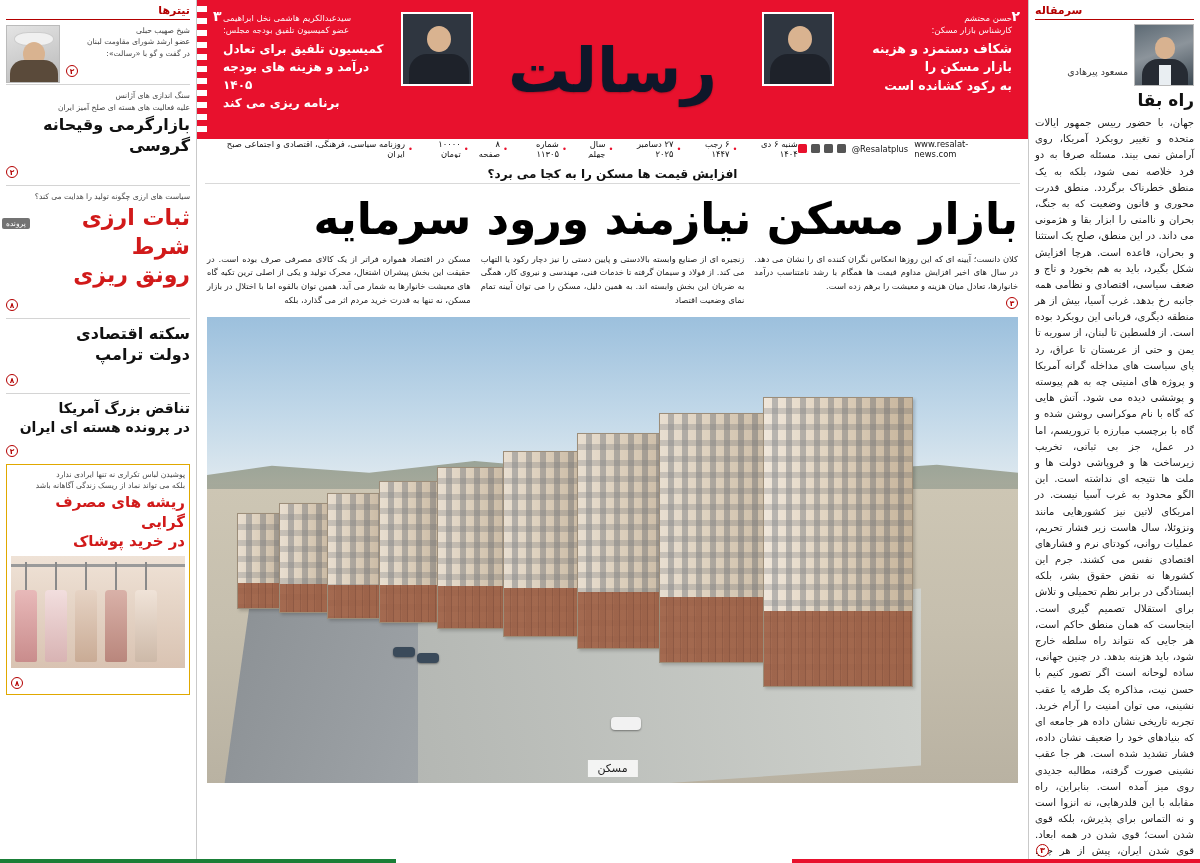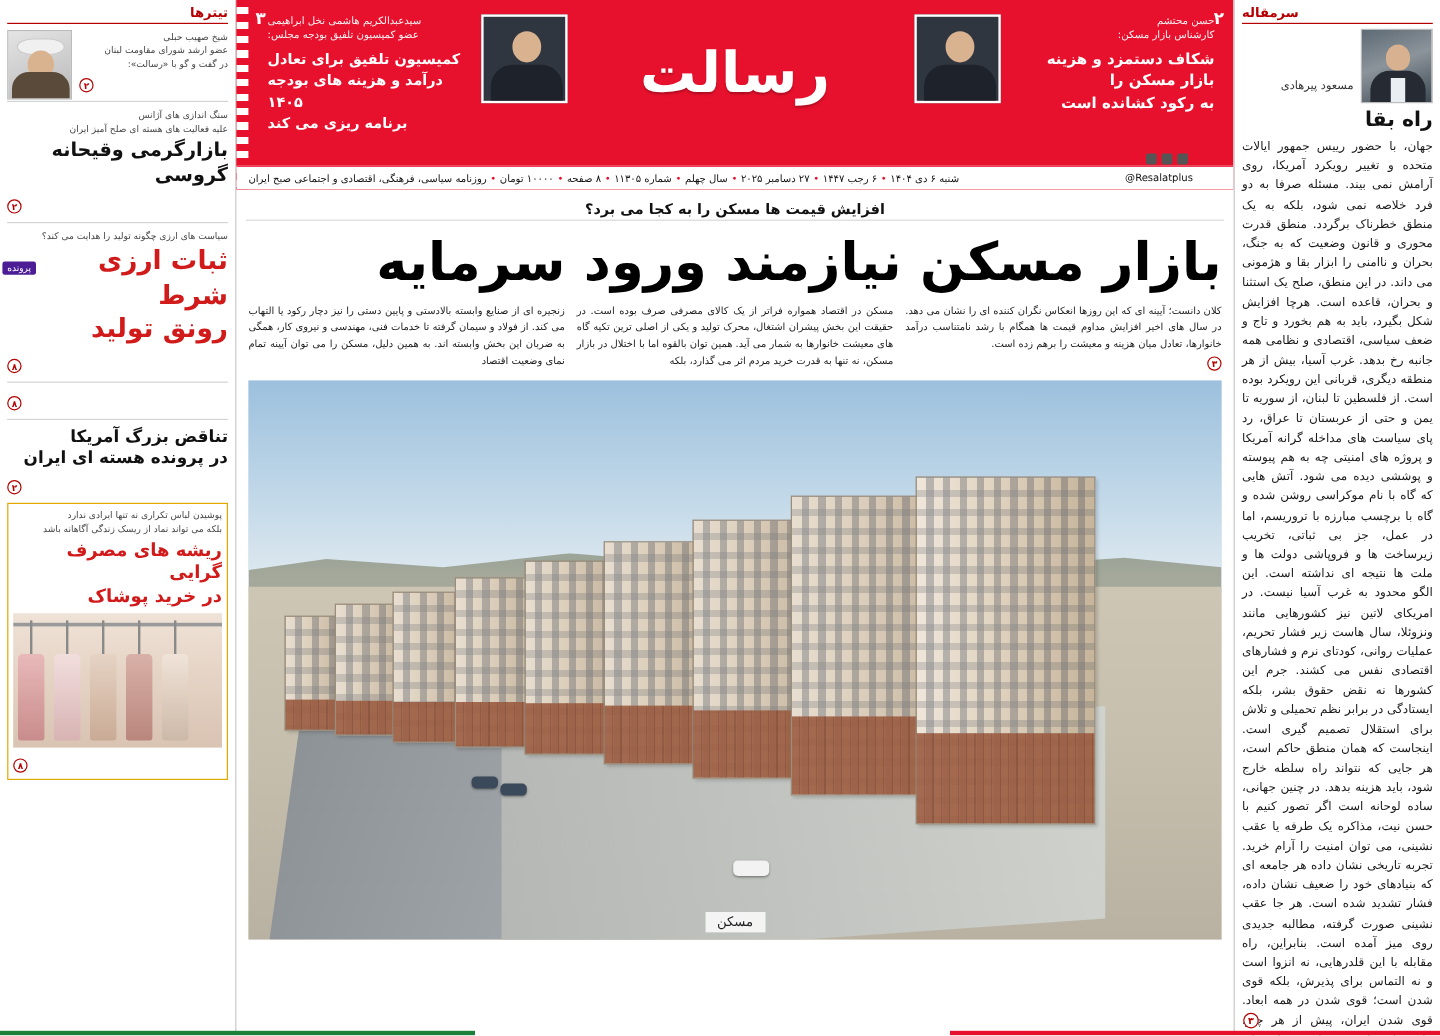--- a/index.html
+++ b/index.html
@@ -130,22 +130,22 @@
     position: absolute;
     left: 0; top: 0; bottom: 0;
     width: 10px;
     background: repeating-linear-gradient(#e8112d 0 6px, #ffffff 6px 12px);
   }
   .masthead-logo {
     position: absolute;
     top: 34px;
     left: 50%;
     transform: translateX(-50%);
-    color: #ffffff;
-    font-size: 47px;
+    color: #0f172a;
+    font-size: 62px;
     font-weight: bold;
     letter-spacing: 2px;
     text-shadow: 0 1px 2px rgba(0,0,0,.25);
     font-family: "DejaVu Sans", "Liberation Sans", sans-serif;
   }
   .masthead-page-num {
     position: absolute;
     top: 8px;
     right: 8px;
     color: #fff;
@@ -200,21 +200,21 @@
     background: #fff;
     border-top: 1px solid #e8112d;
     display: flex;
     align-items: center;
     justify-content: space-between;
     padding: 0 10px;
     font-size: 8.4px;
     color: #111;
     direction: rtl;
   }
-  .masthead-bar .left-grp { display: flex; align-items: center; gap: 6px; direction: ltr; flex-direction: column; }
+  .masthead-bar .left-grp { display: flex; align-items: center; gap: 6px; direction: ltr; }
   .masthead-bar .social { display: flex; align-items: center; gap: 4px; }
   .masthead-bar .sq { width: 9px; height: 9px; background: #555; border-radius: 1.5px; display:inline-block;}
   .masthead-bar .sq.red { background: #e8112d; }
   .dot-sep { color: #e8112d; padding: 0 3px; }
 
   
   .main-kicker {
     text-align: center;
     font-size: 12px;
     font-weight: bold;
@@ -398,21 +398,21 @@
     border-radius: 4px 4px 2px 2px;
   }
   .rail {
     position: absolute; left: 0; right: 0; top: 8px; height: 3px;
     background: #9a9a9a;
   }
   .pronounce-tag {
     position: absolute;
     left: -4px;
     top: 14px;
-    background: #4c1d95;
+    background: #737373;
     color: #fff;
     font-size: 7.5px;
     padding: 1px 4px;
     border-radius: 2px;
   }
   .titr-badge-wrap { text-align: right; }
   .titr-badge-wrap.left { text-align: left; }
   .bottom-flag {
     position: absolute;
     bottom: 0; left: 0;
@@ -452,27 +452,29 @@
       <div class="titr-badge-wrap left"><span class="badge-sm">۲</span></div>
     </div>
     <div class="titr-rule"></div>
 
     <div class="titr-item">
       <div class="titr-kicker" style="white-space:pre-line">سیاست های ارزی چگونه تولید را هدایت می کند؟</div>
       <div style="position:relative">
         <span class="pronounce-tag">پرونده</span>
         <div class="titr-title big red" style="white-space:pre-line">ثبات ارزی
 شرط
-رونق تولید</div>
+رونق ریزی</div>
       </div>
       <div class="titr-badge-wrap left"><span class="badge-sm">۸</span></div>
     </div>
     <div class="titr-rule"></div>
 
     <div class="titr-item">
+      <div class="titr-title" style="white-space:pre-line">سکته اقتصادی
+دولت ترامپ</div>
       <div class="titr-badge-wrap left"><span class="badge-sm">۸</span></div>
     </div>
     <div class="titr-rule"></div>
 
     <div class="titr-item">
       <div class="titr-title" style="white-space:pre-line;font-size:14px">تناقض بزرگ آمریکا
 در پرونده هسته ای ایران</div>
       <div class="titr-badge-wrap left"><span class="badge-sm">۲</span></div>
     </div>
 
@@ -559,24 +561,24 @@
           <span>روزنامه سیاسی، فرهنگی، اقتصادی و اجتماعی صبح ایران</span>
         </div>
       </div>
     </div>
 
     <div class="main-kicker">افزایش قیمت ها مسکن را به کجا می برد؟</div>
     <div class="main-headline">بازار مسکن نیازمند ورود سرمایه</div>
 
     <div class="main-cols">
       <div class="c">
+        <span>مسکن در اقتصاد همواره فراتر از یک کالای مصرفی صرف بوده است. در حقیقت این بخش پیشران اشتغال، محرک تولید و یکی از اصلی ترین تکیه گاه های معیشت خانوارها به شمار می آید. همین توان بالقوه اما با اختلال در بازار مسکن، نه تنها به قدرت خرید مردم اثر می گذارد، بلکه</span>
+      </div>
+      <div class="c">
         <span>زنجیره ای از صنایع وابسته بالادستی و پایین دستی را نیز دچار رکود یا التهاب می کند. از فولاد و سیمان گرفته تا خدمات فنی، مهندسی و نیروی کار، همگی به ضربان این بخش وابسته اند. به همین دلیل، مسکن را می توان آیینه تمام نمای وضعیت اقتصاد</span>
-      </div>
-      <div class="c">
-        <span>مسکن در اقتصاد همواره فراتر از یک کالای مصرفی صرف بوده است. در حقیقت این بخش پیشران اشتغال، محرک تولید و یکی از اصلی ترین تکیه گاه های معیشت خانوارها به شمار می آید. همین توان بالقوه اما با اختلال در بازار مسکن، نه تنها به قدرت خرید مردم اثر می گذارد، بلکه</span>
       </div>
       <div class="c">
         <span>کلان دانست؛ آیینه ای که این روزها انعکاس نگران کننده ای را نشان می دهد. در سال های اخیر افزایش مداوم قیمت ها همگام با رشد نامتناسب درآمد خانوارها، تعادل میان هزینه و معیشت را برهم زده است.</span>
         <div style="text-align:right"><span class="badge-inline">۳</span></div>
       </div>
     </div>
 
     <div class="main-photo">
       <div class="sky"></div>
       <div class="hills"></div>

